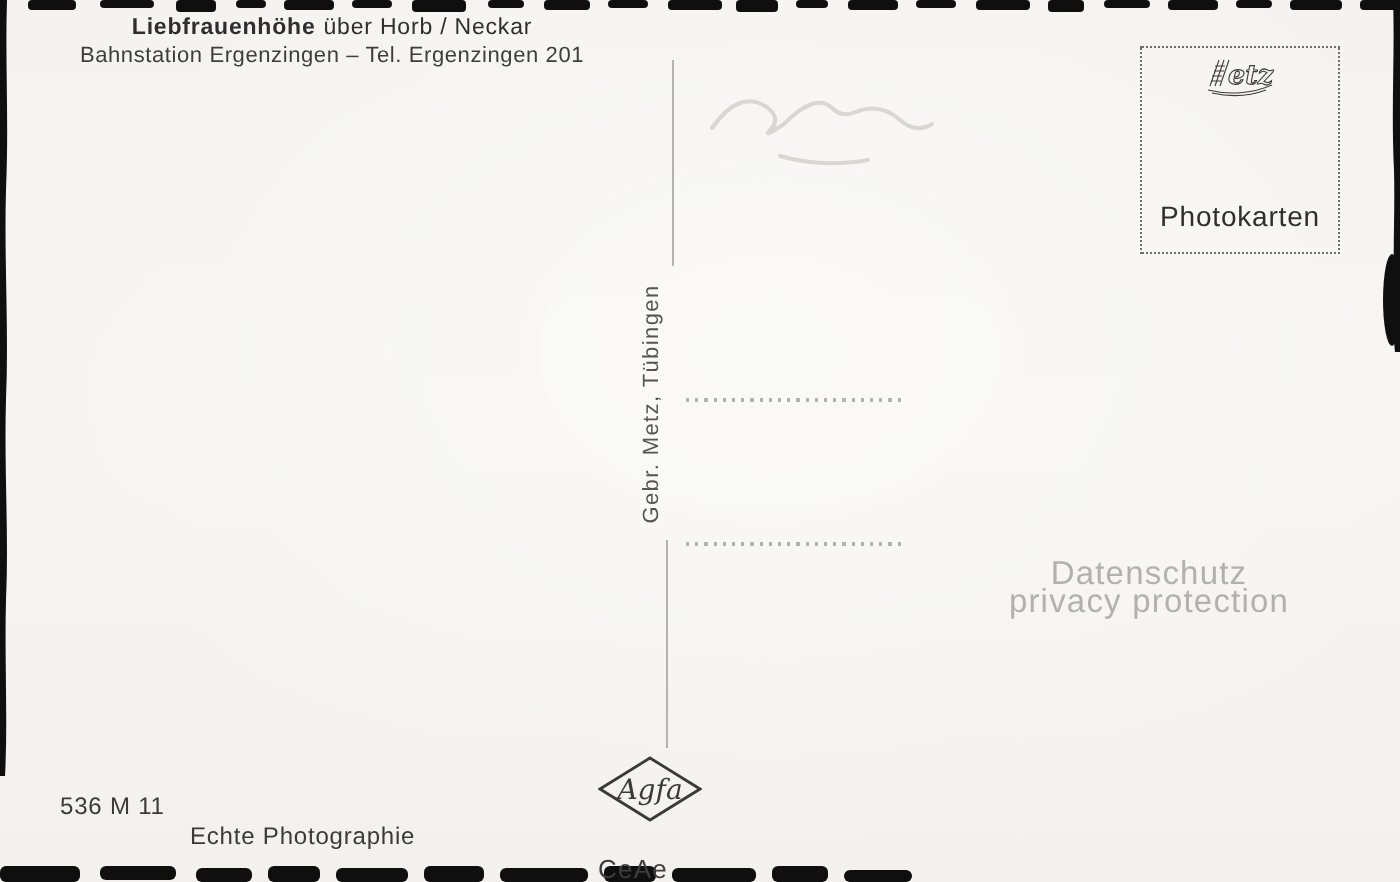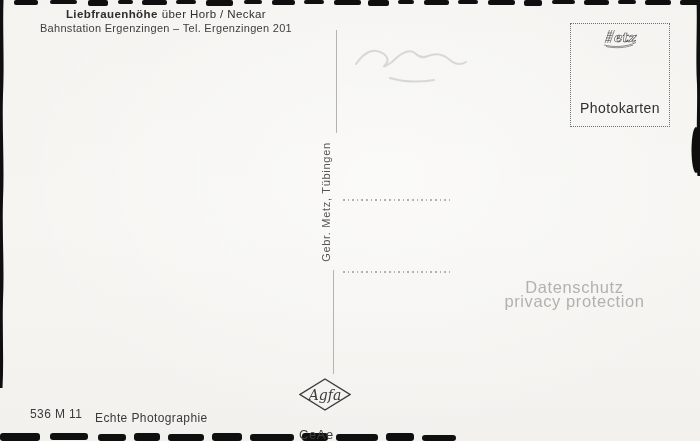--- a/index.html
+++ b/index.html
@@ -54,21 +54,21 @@
     opacity:.85;
   }
   .dotline-1{left:343px;top:199px;}
   .dotline-2{left:343px;top:271px;}
 
   
   .watermark{left:462px;top:280px;width:225px;text-align:center;color:#b3b1af;
     font-size:16.5px;letter-spacing:.6px;line-height:14px;}
 
   
-  .order-code{left:30px;top:407px;font-size:12px;letter-spacing:.4px;color:#3a3a3a;text-align:right;}
+  .order-code{left:30px;top:396px;font-size:12px;letter-spacing:.4px;color:#3a3a3a;text-align:right;}
   .print-label{left:95px;top:411px;font-size:12px;letter-spacing:.4px;color:#3a3a3a;}
   .agfa-wrap{left:299px;top:378px;width:52px;text-align:left;}
   .agfa-code{font-size:13px;letter-spacing:.6px;color:#3d3d3d;margin-top:16px;}
 
   svg{display:block;}
 </style>
 </head>
 <body>
 
 <div class="card">

